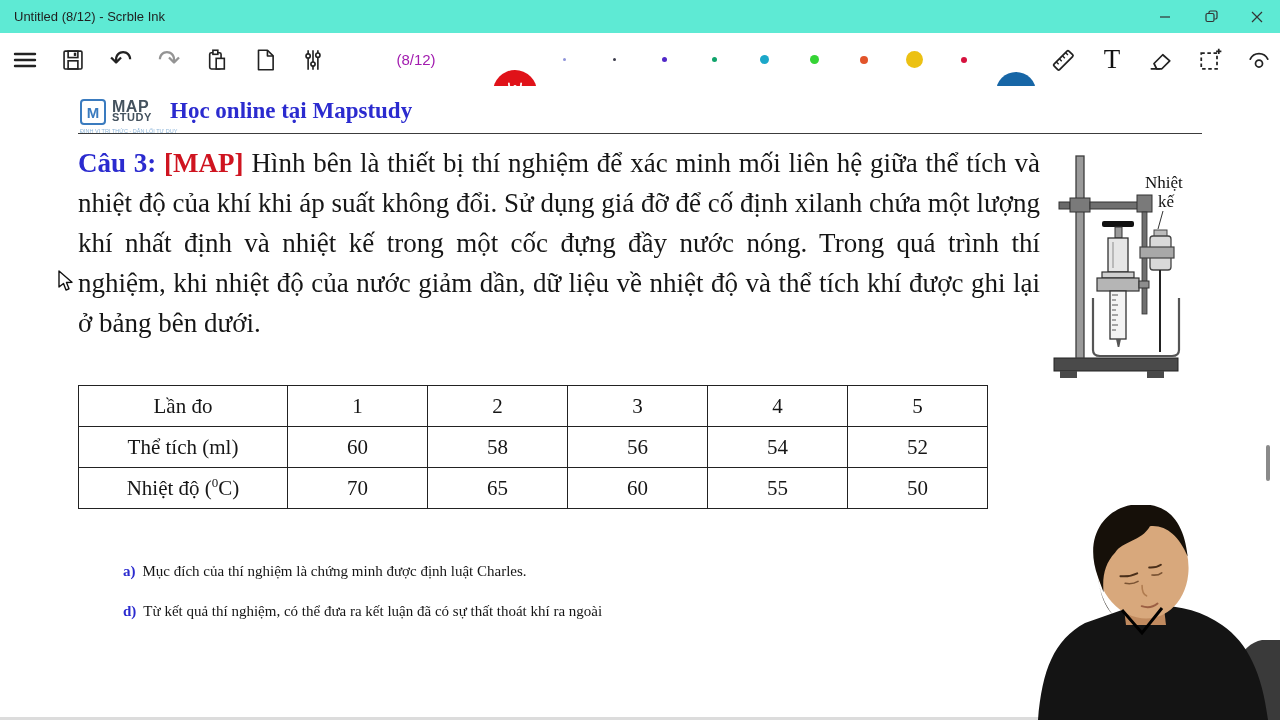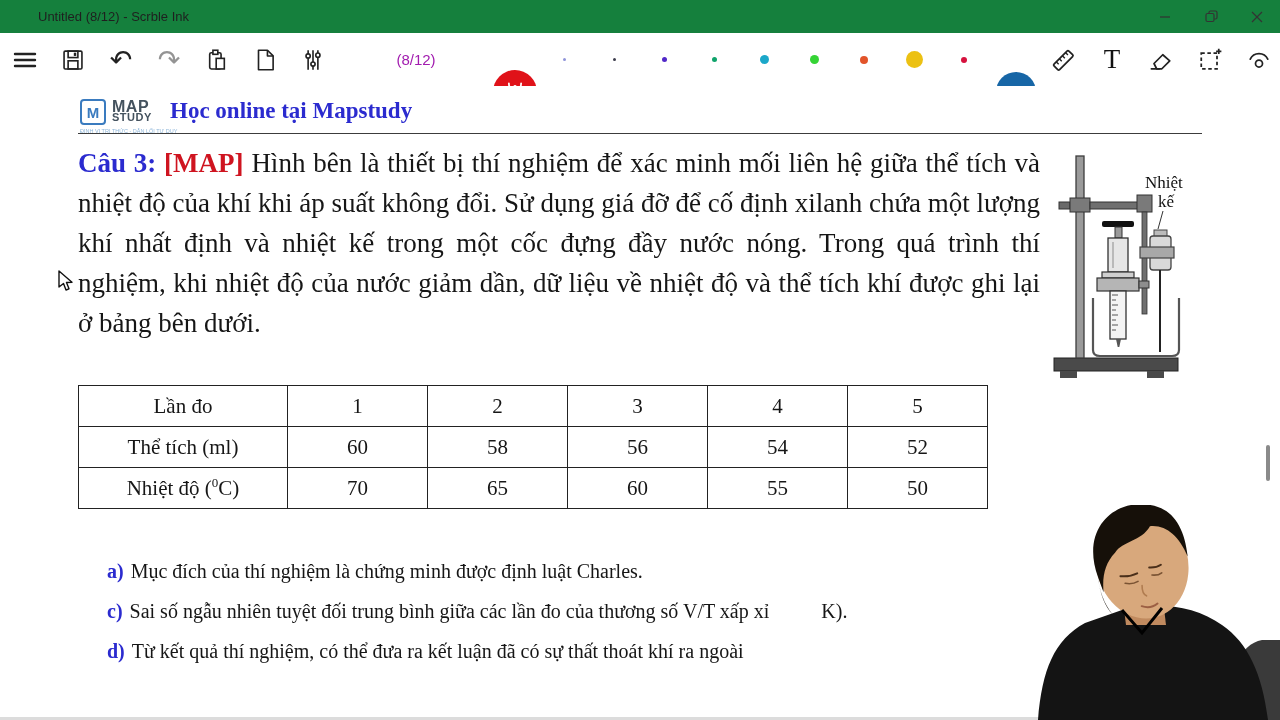--- a/index.html
+++ b/index.html
@@ -2,21 +2,21 @@
 <html><head>
 <meta charset="utf-8">
 <style>
   * { margin:0; padding:0; box-sizing:border-box; }
   html,body { width:1280px; height:720px; overflow:hidden; background:#fff;
     font-family:"Liberation Sans","DejaVu Sans",sans-serif; }
   #stage { position:relative; width:1280px; height:720px; background:#fff; }
 
   
   #titlebar { position:absolute; left:0; top:0; width:1280px; height:33px;
-    background:#15803d; display:flex; align-items:center;padding-left:24px; }
+    background:#5eead4; display:flex; align-items:center; }
   #title-text { font-size:13px; color:#1f1f1f; padding-left:14px; }
   #win-controls { position:absolute; right:0; top:0; height:33px; display:flex; }
   .win-btn { width:46px; height:33px; display:flex; align-items:center; justify-content:center; color:#333; }
 
   
   #toolbar { position:absolute; left:0; top:33px; width:1280px; height:53px; background:#ffffff; }
   .tb-left { position:absolute; left:10px; top:0; height:53px; display:flex; align-items:center; gap:18px; }
   .tb-right { position:absolute; left:1048px; top:0; height:53px; display:flex; align-items:center; gap:19px; }
   .tool { width:30px; height:30px; display:flex; align-items:center; justify-content:center; color:#222; }
   .glyph-arrow { font-family:"DejaVu Sans",sans-serif; font-size:27px; line-height:1; }
@@ -54,22 +54,22 @@
 
   #apparatus { position:absolute; left:1046px; top:54px; width:150px; height:245px; }
 
   #data-table { position:absolute; left:78px; top:299px; border-collapse:collapse;
     font-family:"Liberation Serif","DejaVu Serif",serif; font-size:21px; color:#161616; }
   #data-table td { border:1.6px solid #222; text-align:center; height:41px; padding:0; }
   .col-label { width:209px; }
   .col-num { width:140px; }
   sup.deg { font-size:13px; vertical-align:super; line-height:0; }
 
-  #options { position:absolute; left:107px; top:465px; width:1140px;
-    font-family:"Liberation Serif","DejaVu Serif",serif; font-size:20px; color:#161616; }
+  #options { position:absolute; left:123px; top:465px; width:1140px;
+    font-family:"Liberation Serif","DejaVu Serif",serif; font-size:15px; color:#161616; }
   .opt { height:40px; line-height:40px; white-space:nowrap; }
   .opt-letter { color:#2b2bcf; font-weight:bold; margin-right:7px; }
   .opt-gap { display:inline-block; width:52px; }
 
   #cursor { position:absolute; left:58px; top:184px; z-index:3; }
 
   #scroll-thumb { position:absolute; left:1266px; top:359px; width:4px; height:36px;
     background:#8a8a8a; border-radius:2px; z-index:6; }
 
   #bottom-strip { position:absolute; left:0; top:717px; width:1280px; height:3px; background:#dcdcdc; z-index:1; }
@@ -318,23 +318,20 @@
         <td>50</td>
       </tr>
     </tbody>
       </table>
 
     <div id="options">
       <div class="opt">
         <span class="opt-letter">a)</span><span>Mục đích của thí nghiệm là chứng minh được định luật Charles.</span>
       </div>
       <div class="opt">
-        <span class="opt-letter">c)</span><span>Sai số ngẫu nhiên tuyệt đối trung bình giữa các lần đo của thương số V/T xấp xỉ</span><span class="opt-gap"></span><span>K).</span>
-      </div>
-      <div class="opt">
         <span class="opt-letter">d)</span><span>Từ kết quả thí nghiệm, có thể đưa ra kết luận đã có sự thất thoát khí ra ngoài</span>
       </div>
     </div>
 
     <div id="cursor">
       <svg width="16" height="22" viewBox="0 0 16 22">
         <path d="M1,1 L1,17 L5.5,13.5 L8,20 L11,18.8 L8.5,12.5 L14,12.2 Z" fill="#fff" stroke="#111" stroke-width="1.4" stroke-linejoin="round"></path>
       </svg>
     </div>
 

